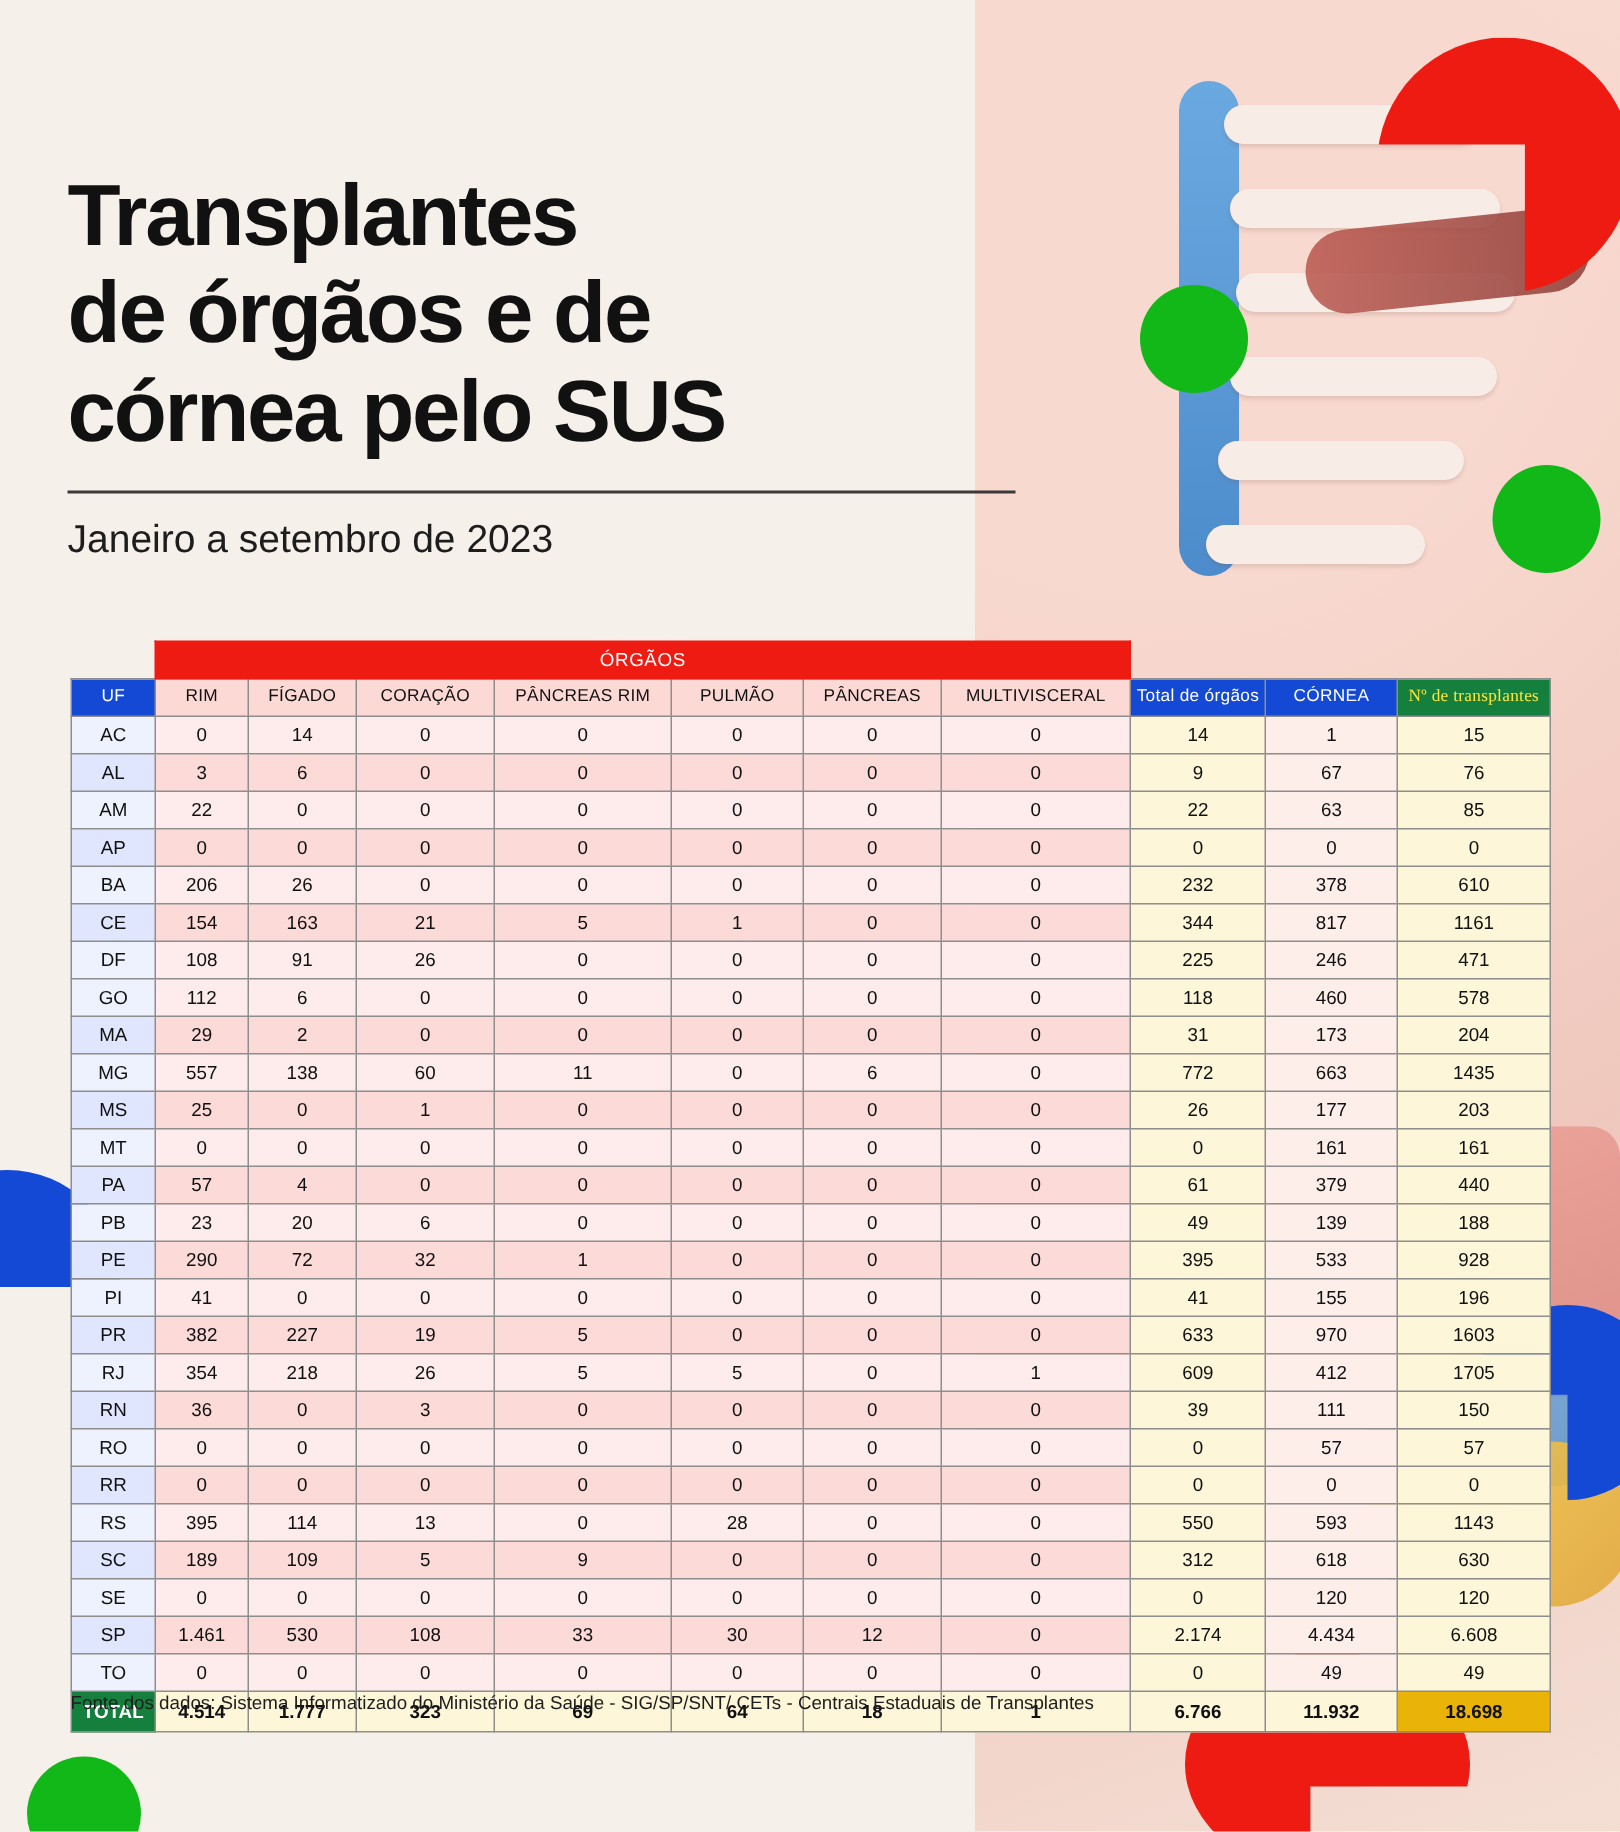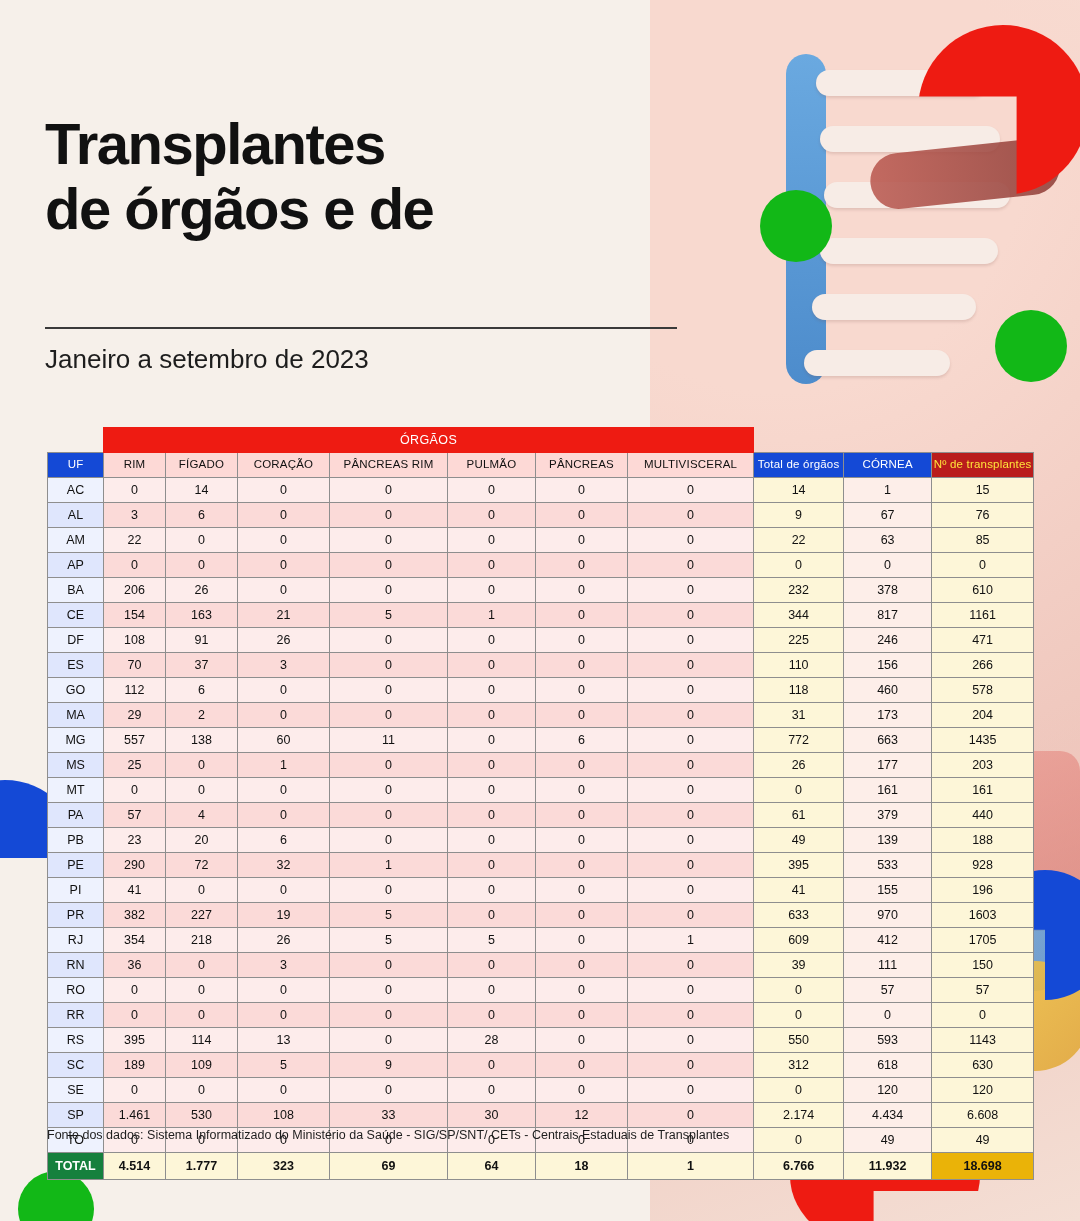--- a/index.html
+++ b/index.html
@@ -201,21 +201,21 @@
     font-weight: bold;
     font-size: 11.5px;
     height: 40px;
     letter-spacing: .2px;
     line-height: 1.15;
   }
   .hd-uf { background: #1449d6; color: #fff; }
   .hd-org { background: #fdd9d6; color: #111; }
   .hd-tot { background: #1449d6; color: #fff; }
   .hd-cor { background: #1449d6; color: #fff; }
-  .hd-num { background: #b91c1c; color: #ffe43a; }
+  .hd-num { background: #15803d; color: #ffe43a; font-family: Liberation Serif, serif; }
 
   .c-uf-a { background: #eef2fe; }
   .c-uf-b { background: #dfe6fd; }
   .c-org-a { background: #fdeceb; }
   .c-org-b { background: #fbdad8; }
   .c-tot { background: #fdf6d8; font-weight: bold; }
   .c-cor { background: #fdeee9; }
   .c-num { background: #fdf6d8; font-weight: bold; }
 
   tr.total td { font-weight: bold; height: 26px; }
@@ -259,20 +259,21 @@
   <div class="shape arc-blue-right"></div>
   <div class="shape arc-red-bottom"></div>
   <div class="shape dot-green-3"></div>
 </div>
 
 <div class="content">
 
   <h1 class="title">
     <span>Transplantes</span><br>
     <span>de órgãos e de</span><br>
+    <span>córnea pelo SUS</span>
   </h1>
 
   <div class="title-rule"></div>
 
   <div class="subtitle">Janeiro a setembro de 2023</div>
 
   <div class="table-wrap">
     <table class="data">
       <colgroup>
         <col style="width:56px">
@@ -395,33 +396,20 @@
             <td class="c-org-a">26</td>
             <td class="c-org-a">0</td>
             <td class="c-org-a">0</td>
             <td class="c-org-a">0</td>
             <td class="c-org-a">0</td>
             <td class="c-tot">225</td>
             <td class="c-cor">246</td>
             <td class="c-num">471</td>
           </tr>
           <tr>
-            <td class="c-uf-b">ES</td>
-            <td class="c-org-b">70</td>
-            <td class="c-org-b">37</td>
-            <td class="c-org-b">3</td>
-            <td class="c-org-b">0</td>
-            <td class="c-org-b">0</td>
-            <td class="c-org-b">0</td>
-            <td class="c-org-b">0</td>
-            <td class="c-tot">110</td>
-            <td class="c-cor">156</td>
-            <td class="c-num">266</td>
-          </tr>
-          <tr>
             <td class="c-uf-a">GO</td>
             <td class="c-org-a">112</td>
             <td class="c-org-a">6</td>
             <td class="c-org-a">0</td>
             <td class="c-org-a">0</td>
             <td class="c-org-a">0</td>
             <td class="c-org-a">0</td>
             <td class="c-org-a">0</td>
             <td class="c-tot">118</td>
             <td class="c-cor">460</td>

